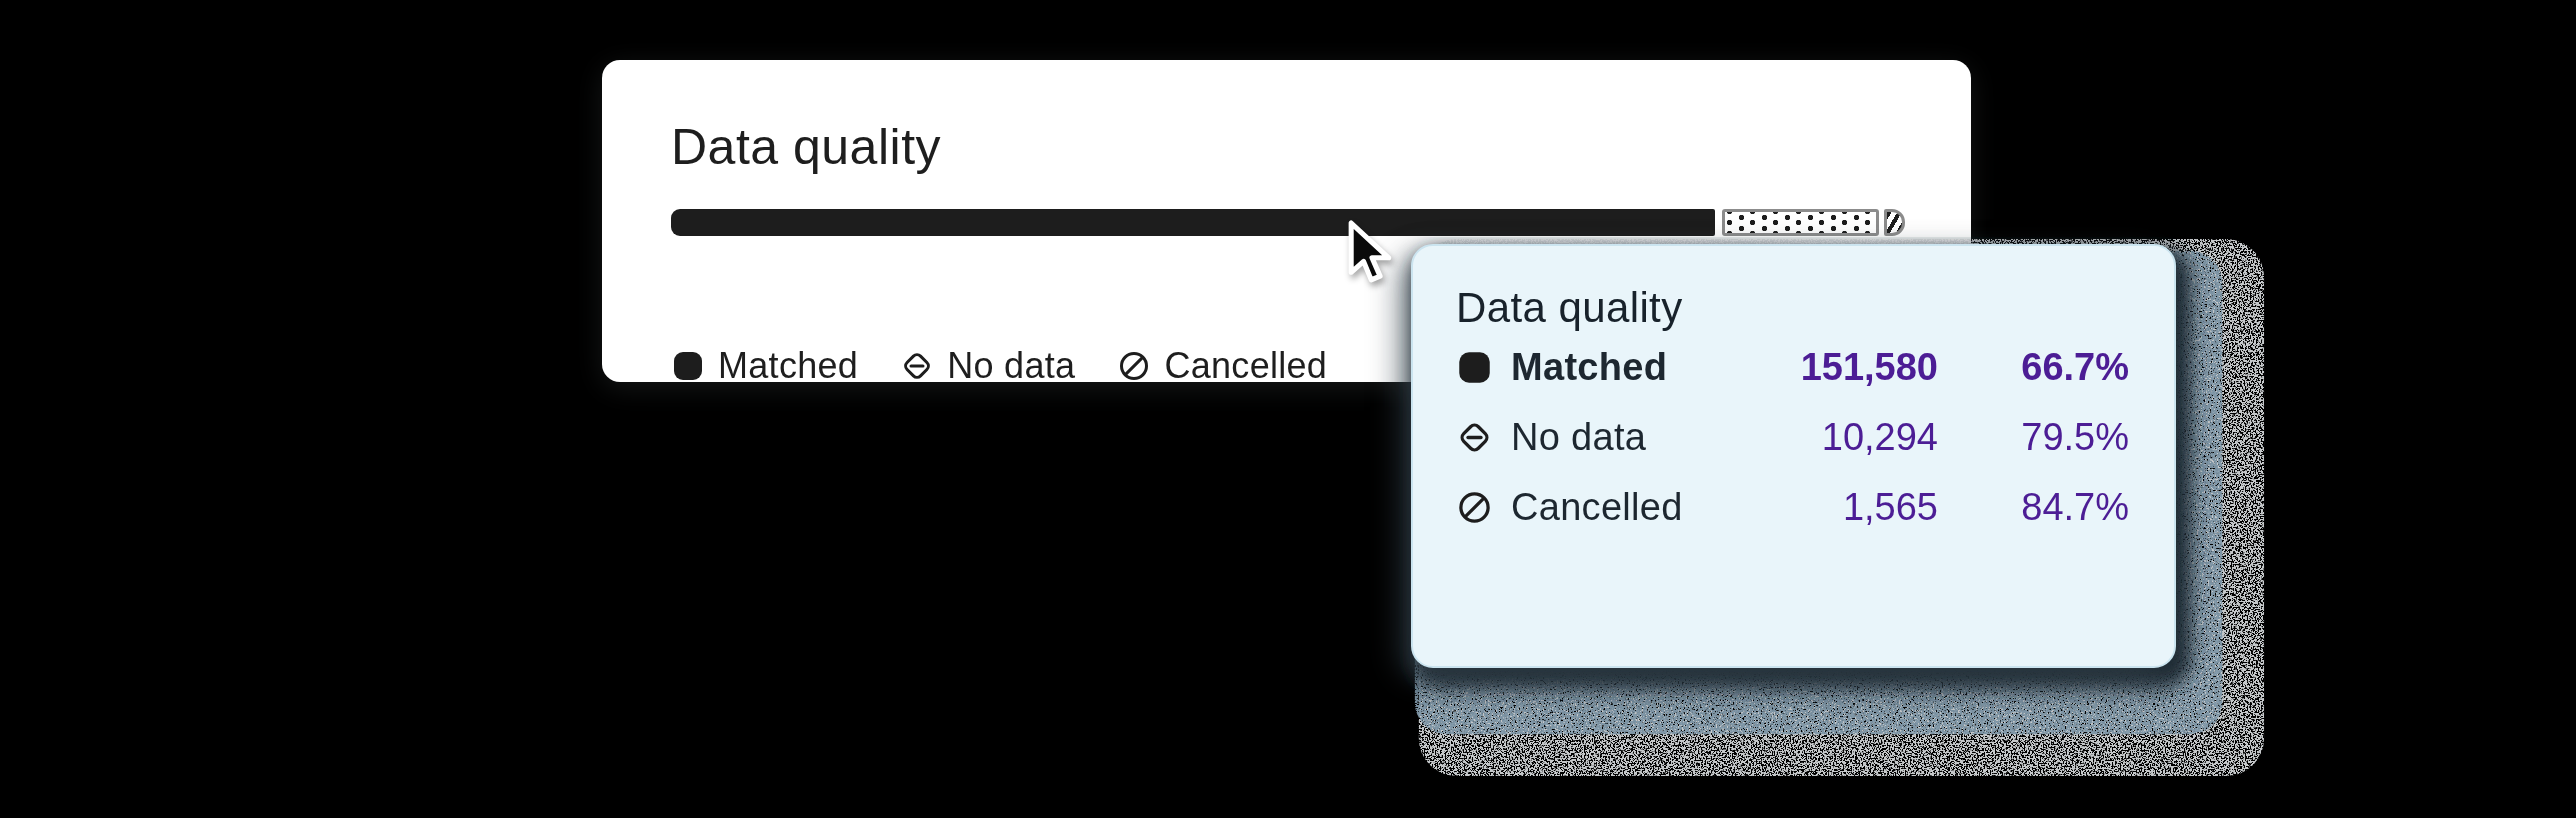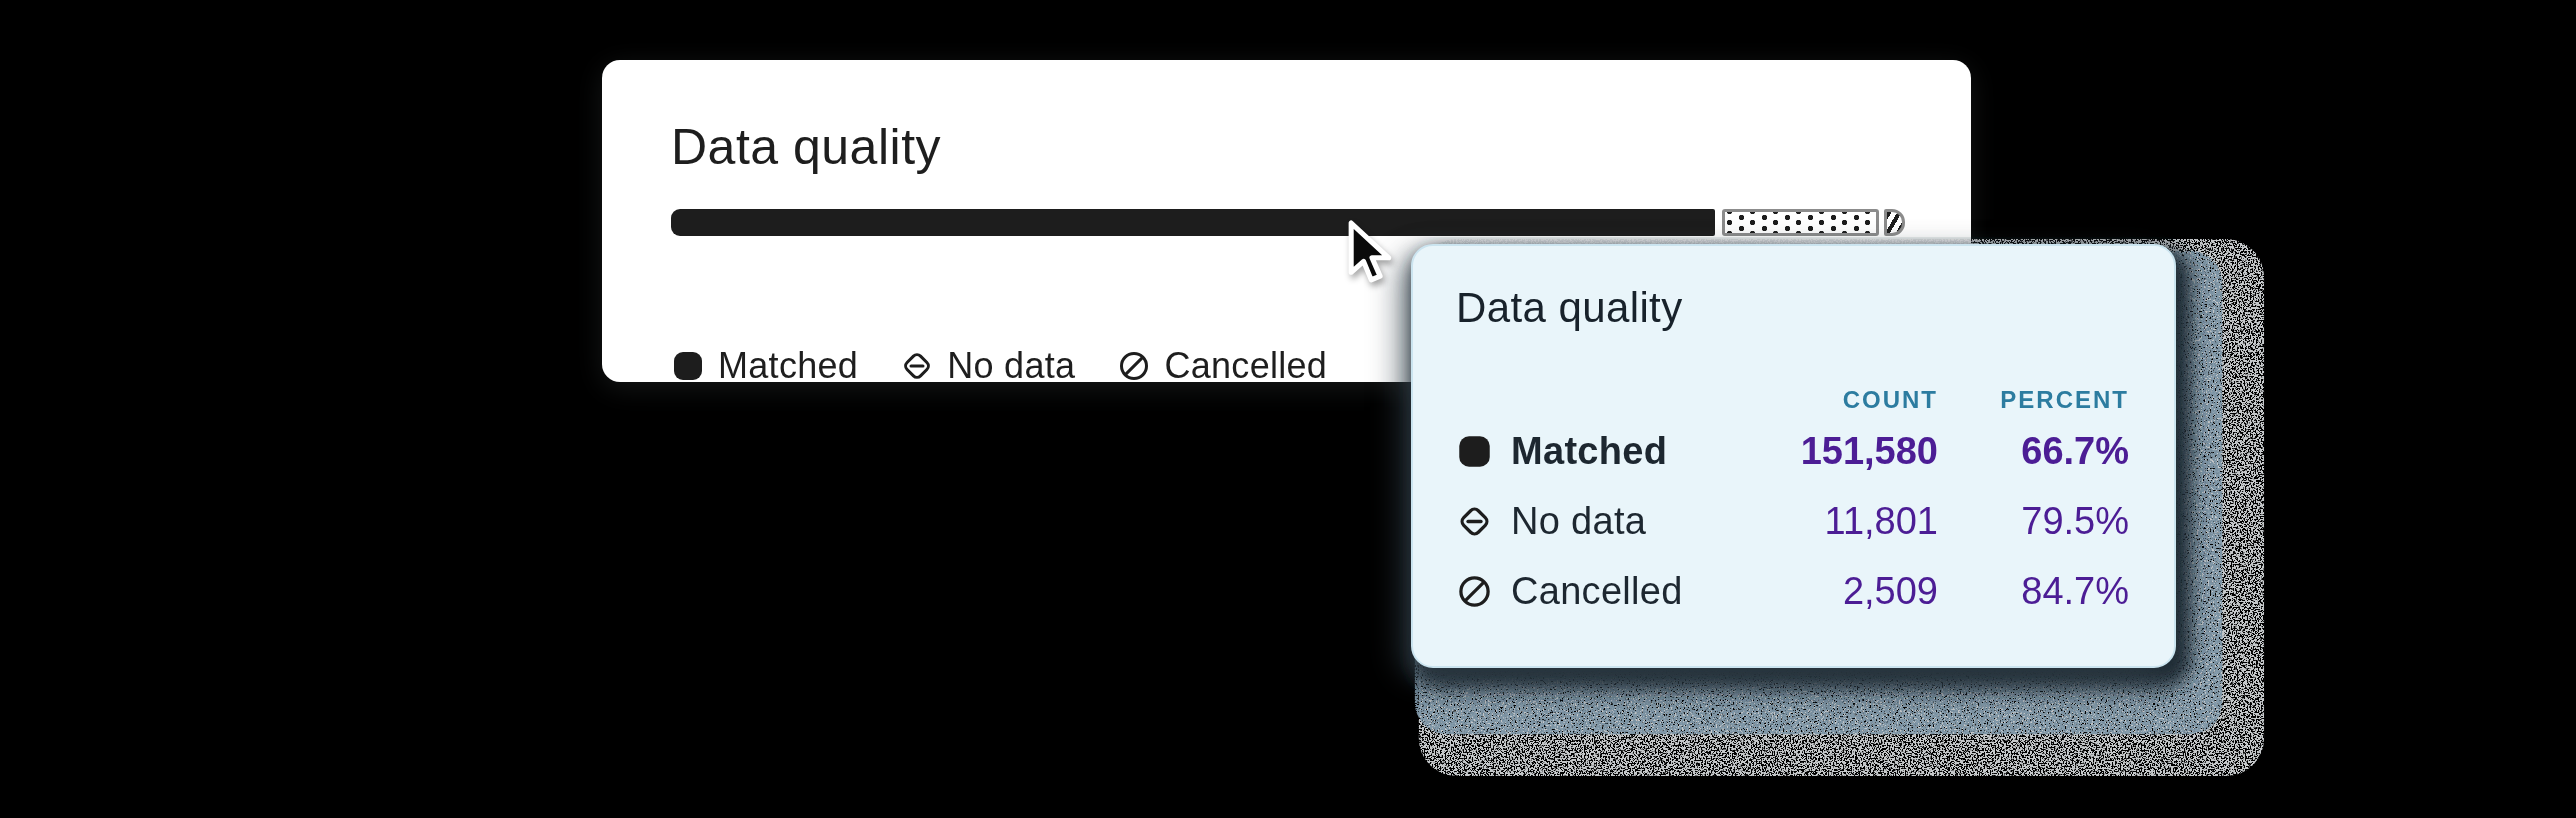--- a/index.html
+++ b/index.html
@@ -140,58 +140,53 @@
       </filter>
     </defs>
     <rect x="30" y="2" width="850" height="540" rx="38" fill="rgba(175,182,186,0.85)" filter="url(#grainLight)"></rect>
     <rect x="26" y="14" width="812" height="486" rx="32" fill="rgba(70,90,104,0.95)" filter="url(#grainDark)"></rect>
     <rect x="24" y="12" width="782" height="440" rx="26" fill="#202e38" filter="url(#blurA)"></rect>
   </svg>
 
   <aside class="tooltip">
     <h3 class="tooltip-title">Data quality</h3>
 
-    <div class="t-head">
-      <span class="col-label"></span>
-      <span class="col-count">COUNT</span>
-      <span class="col-percent">PERCENT</span>
-    </div>
 
     <div class="t-row emph">
       <span class="col-label">
         <svg class="tt-icon" viewBox="0 0 34 34">
           <rect x="3" y="3" width="28" height="28" rx="9" fill="#1d1d1d"></rect>
         </svg>
         <span class="row-label">Matched</span>
       </span>
       <span class="col-count">151,580</span>
       <span class="col-percent">66.7%</span>
     </div>
 
     <div class="t-row">
       <span class="col-label">
         <svg class="tt-icon" viewBox="0 0 34 34">
           <rect x="7.5" y="7.5" width="19" height="19" rx="5" transform="rotate(45 17 17)" fill="none" stroke="#1d1d1d" stroke-width="3"></rect>
           <line x1="11" y1="17" x2="23" y2="17" stroke="#1d1d1d" stroke-width="3" stroke-linecap="round"></line>
         </svg>
         <span class="row-label">No data</span>
       </span>
-      <span class="col-count">11,801</span>
+      <span class="col-count">10,294</span>
       <span class="col-percent">79.5%</span>
     </div>
 
     <div class="t-row">
       <span class="col-label">
         <svg class="tt-icon" viewBox="0 0 34 34">
           <circle cx="17" cy="17" r="12.5" fill="none" stroke="#1d1d1d" stroke-width="3"></circle>
           <line x1="8.6" y1="25.4" x2="25.4" y2="8.6" stroke="#1d1d1d" stroke-width="3"></line>
         </svg>
         <span class="row-label">Cancelled</span>
       </span>
-      <span class="col-count">2,509</span>
+      <span class="col-count">1,565</span>
       <span class="col-percent">84.7%</span>
     </div>
   </aside>
 
   <svg class="cursor" viewBox="0 0 22 26">
     <path d="M2.4,1.2 L2.4,20.6 L7.3,16.3 L10.3,23.6 L13.8,22.1 L10.6,14.9 L17.2,14.9 Z" fill="#0a0a0a" stroke="#ffffff" stroke-width="2" stroke-linejoin="round"></path>
   </svg>
 
 </div>
 

